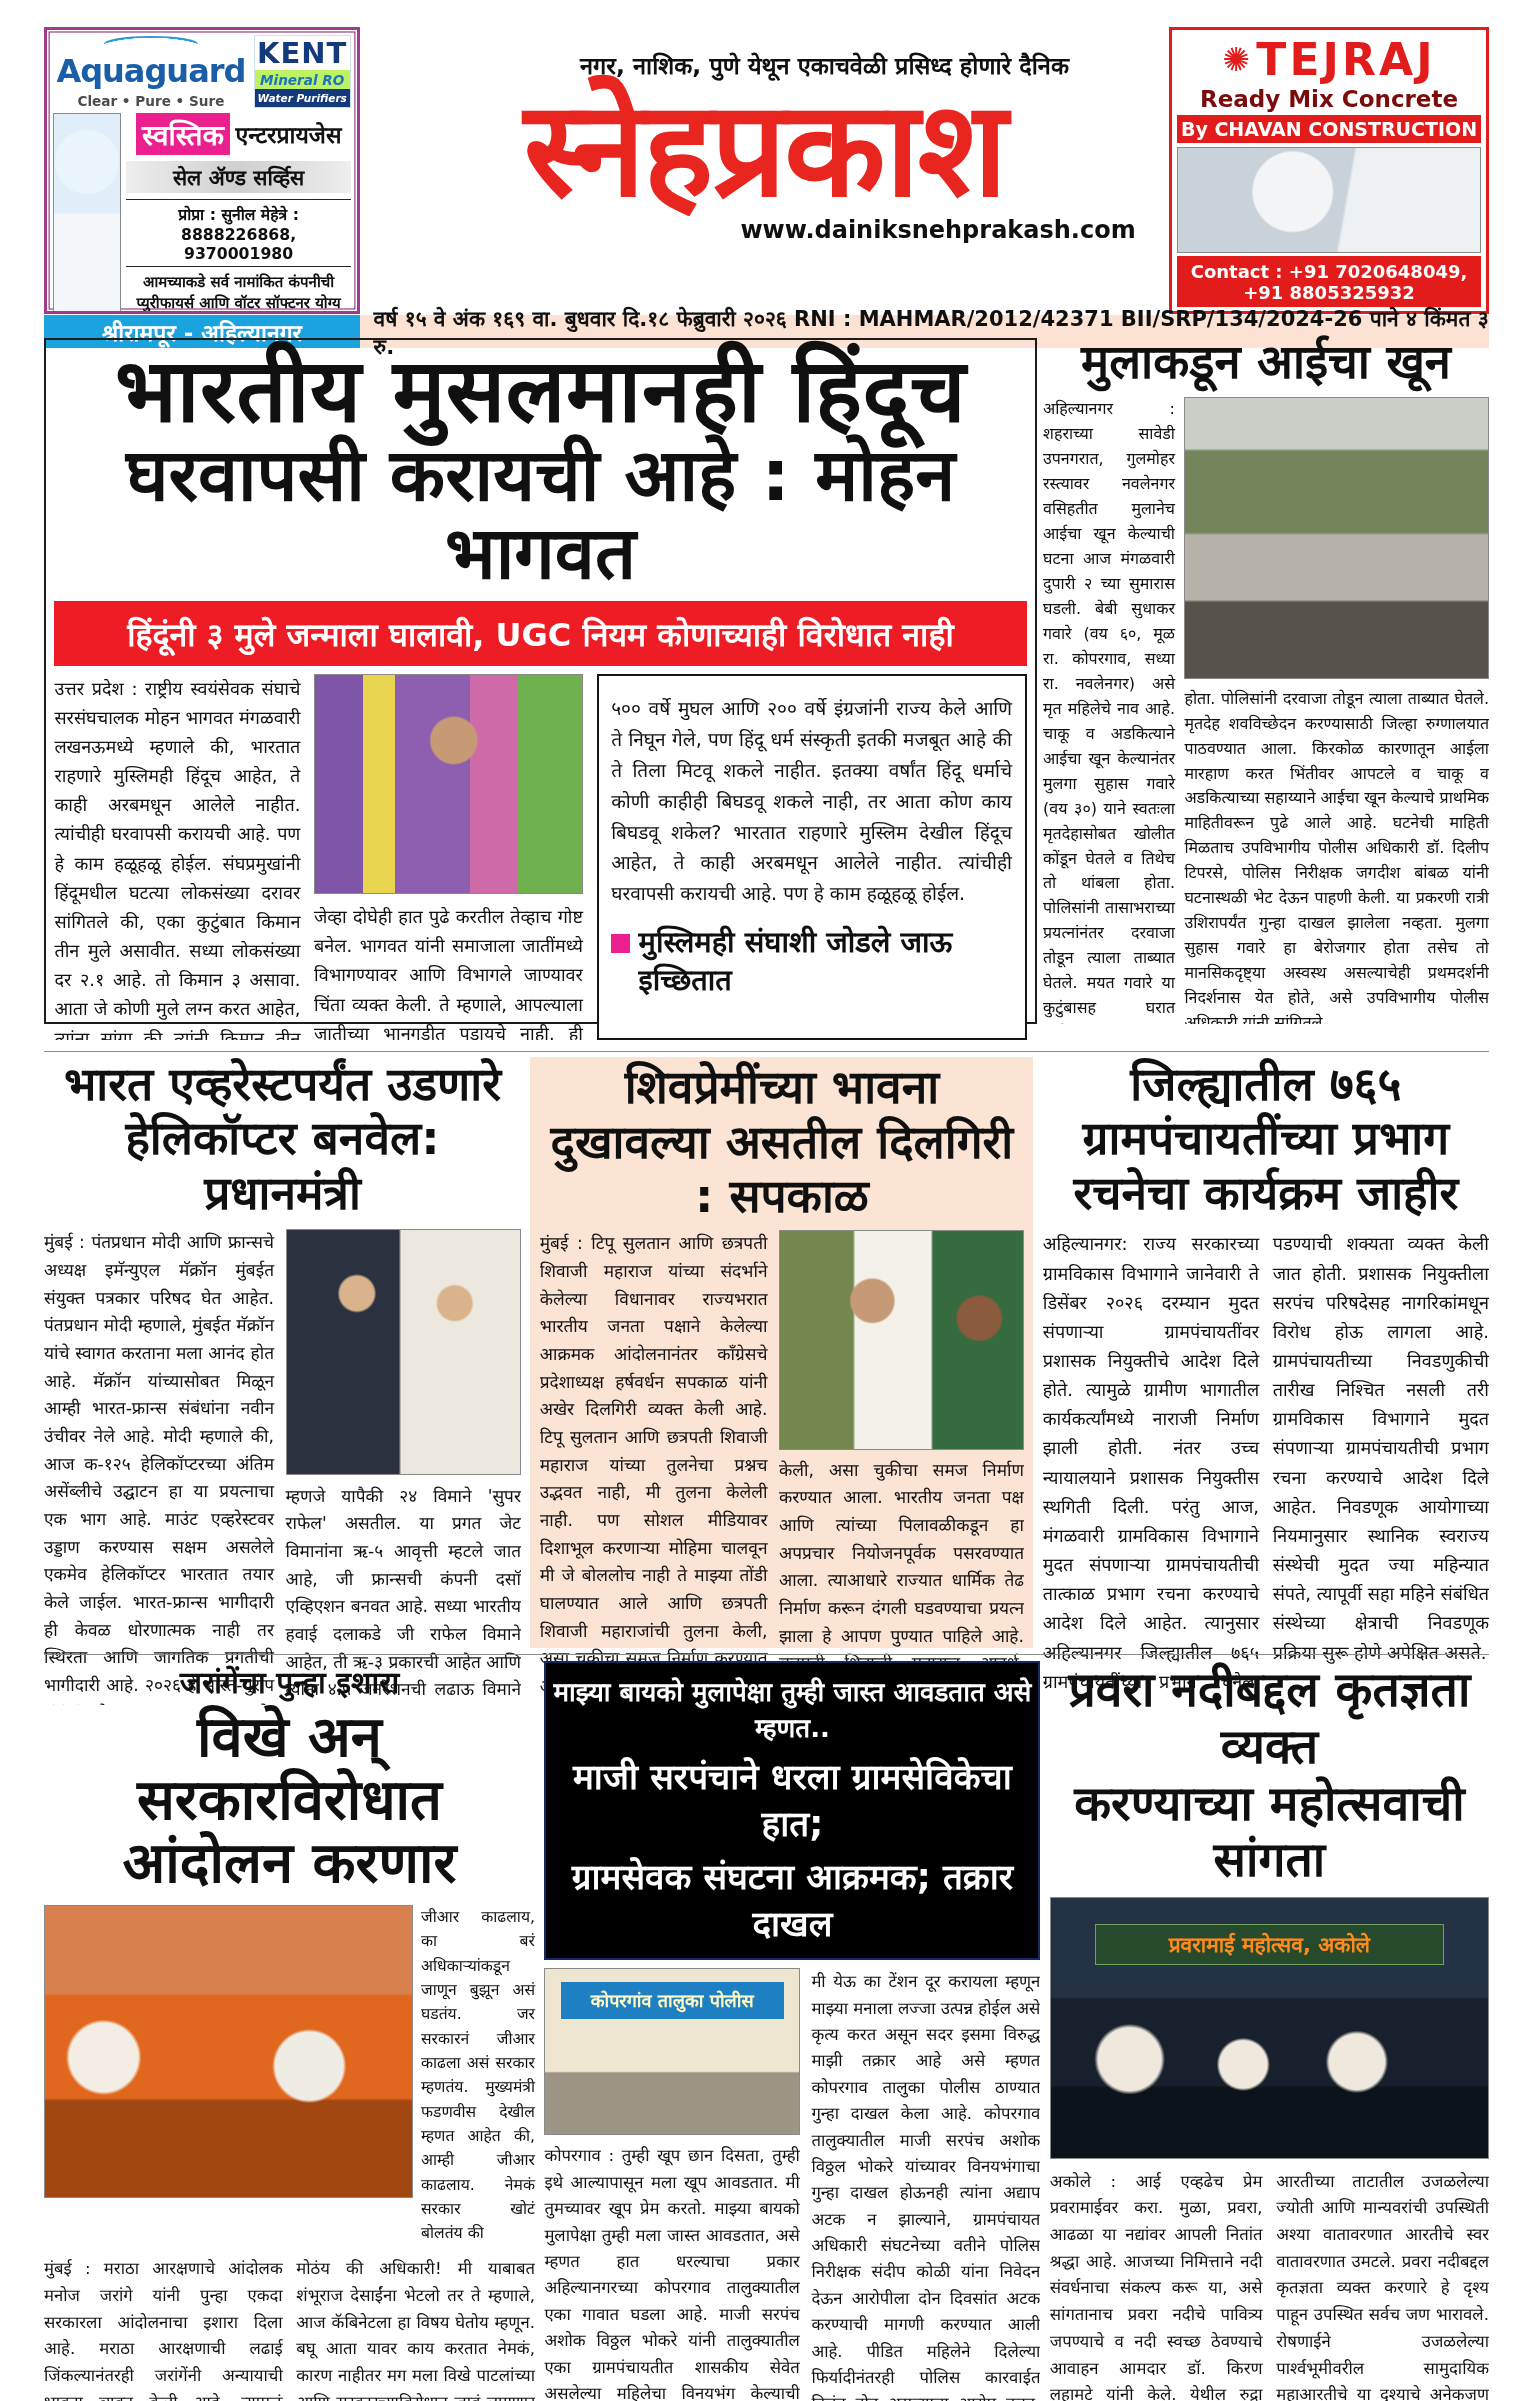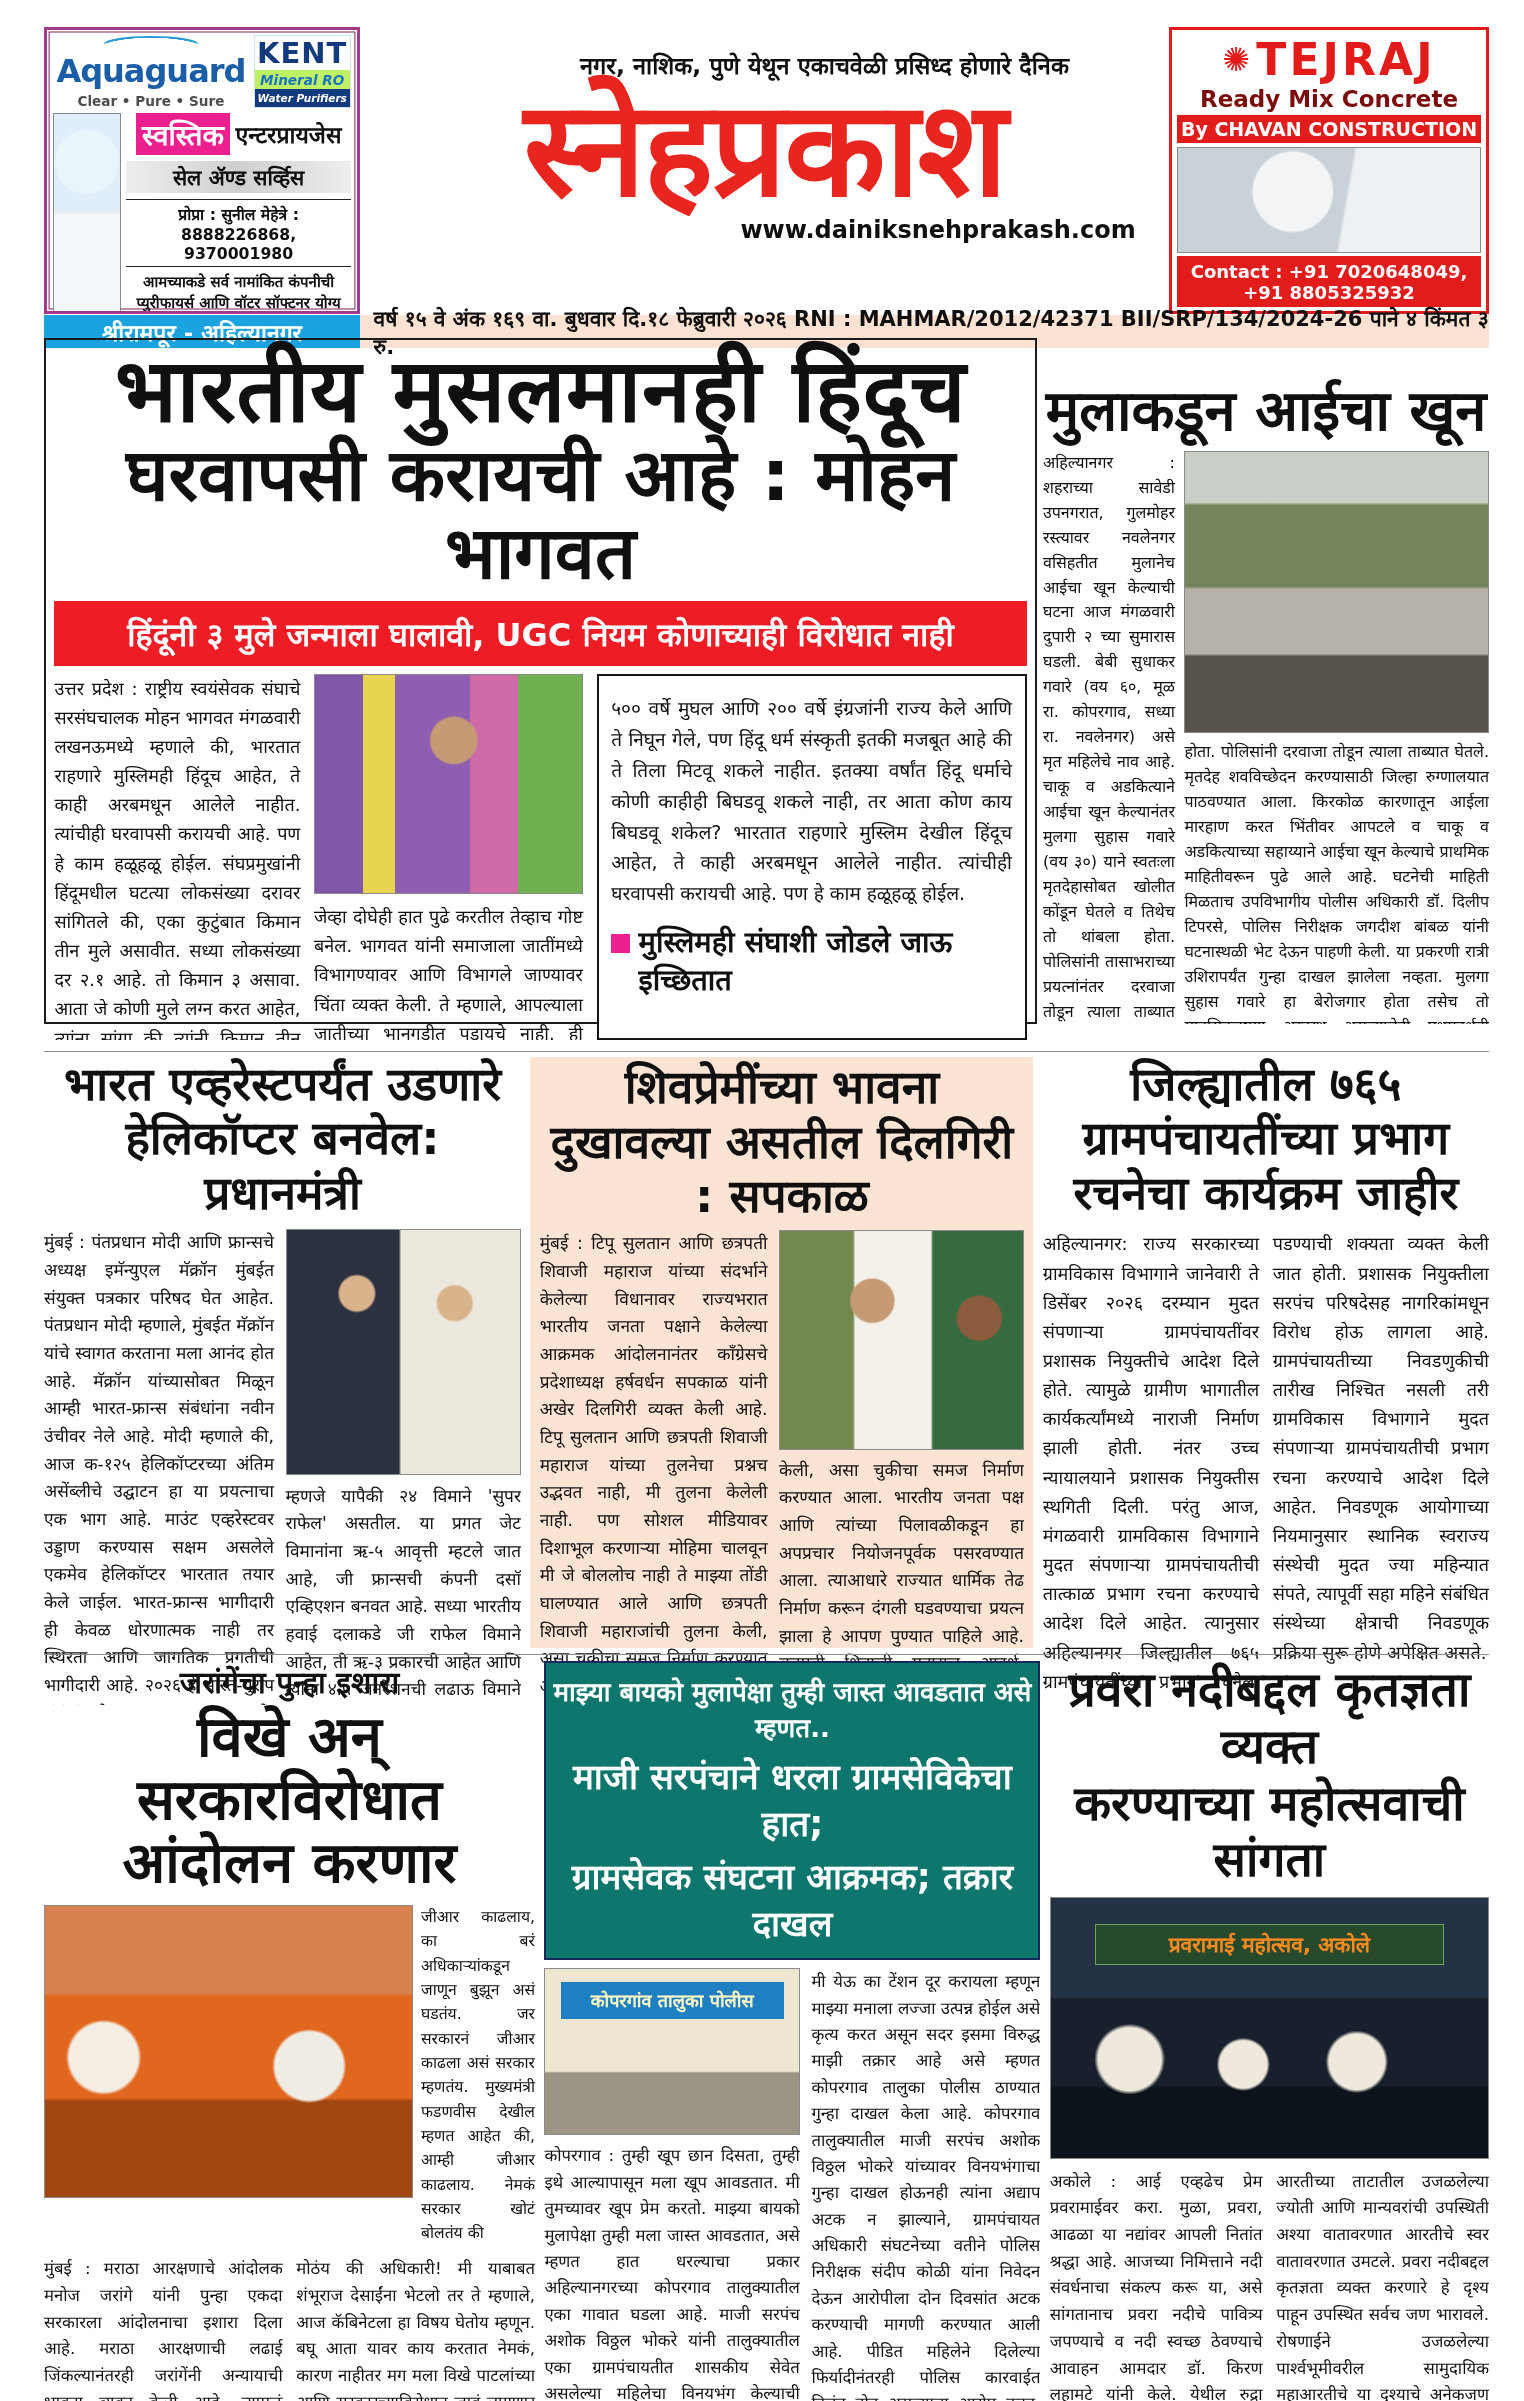--- a/index.html
+++ b/index.html
@@ -72,21 +72,21 @@
       radial-gradient(circle at 52% 30%, #c69a74 0 11%, transparent 12%),
       linear-gradient(90deg,#7f56a8 0 18%, #e8d44f 18% 30%, #8e5fb0 30% 58%, #cf6aa8 58% 76%, #6fb04f 76% 100%),
       linear-gradient(180deg, transparent 0 46%, #3a3a42 47% 100%); background-blend-mode:normal; }
   .lead-inner-box { flex:1; border:2.1px solid #151515; padding:11.5px 12.6px; background:#fff; }
   .box-item { margin-bottom:15.7px; }
   .box-head { display:flex; gap:8.4px; font-size:29px; font-weight:900; line-height:1.3; }
   .pink-bullet { width:19px; height:19px; background:#ec1f8e; margin-top:9.4px; flex:none; }
   .box-body { font-size:19px; line-height:1.62; margin-top:6.3px; }
 
   .murder { flex:1; display:flex; flex-direction:column; }
-  .murder-h { font-size:56px; font-weight:900; text-align:center; line-height:1.04; margin-bottom:10.5px;margin-top:44px; }
+  .murder-h { font-size:47px; font-weight:900; text-align:center; line-height:1.04; margin-bottom:10.5px; }
   .murder-body { display:flex; gap:9.4px; flex:1; overflow:hidden; }
   .mcol1 { width:132px; font-size:16px; line-height:1.56; }
   .mright { flex:1; display:flex; flex-direction:column; }
   .murder-photo { height:282px; flex:none; margin-bottom:7.3px; background:
       linear-gradient(180deg,#c9cfc7 0 18%, #74855c 19% 48%, #b7b2a9 49% 72%, #57534c 73% 100%),
       radial-gradient(circle at 20% 80%, #f0efe9 0 6%, transparent 7%),
       radial-gradient(circle at 60% 82%, #2e2c2a 0 6%, transparent 7%); }
   .mcol2 { flex:1; font-size:16px; line-height:1.56; overflow:hidden; }
 
   
@@ -123,21 +123,21 @@
   .jar-mid { display:flex; gap:8.4px; }
   .jarange-photo { flex:1; height:293px; background:
       radial-gradient(circle at 16% 52%, #f3ede3 0 10%, transparent 11%),
       radial-gradient(circle at 72% 55%, #efece4 0 11%, transparent 12%),
       linear-gradient(180deg,#d9814e 0 30%, #e1671f 31% 66%, #a34712 67% 100%); }
   .jar-side { width:114px; font-size:15.7px; line-height:1.55; }
   .jar-cols { display:flex; gap:13.6px; margin-top:9.4px; height:356px; overflow:hidden; }
   .jcol { flex:1; font-size:16.7px; line-height:1.6; }
 
   .sarpanch { width:496px; }
-  .sar-h-box { background:#0f766e; border:2.1px solid #16295c; color:#fff; text-align:center; padding:9.4px 6.3px 11.5px; }
+  .sar-h-box { background:#000000; border:2.1px solid #16295c; color:#fff; text-align:center; padding:9.4px 6.3px 11.5px; }
   .sh1 { font-size:26px; font-weight:700; }
   .sh2 { font-size:35px; font-weight:800; margin-top:7.3px; }
   .sh3 { font-size:35px; font-weight:800; margin-top:6.3px; }
   .sar-body { display:flex; gap:11.5px; margin-top:8.4px; height:544px; overflow:hidden; }
   .sar-left { flex:1; display:flex; flex-direction:column; font-size:16.7px; line-height:1.58; }
   .sarpanch-photo { height:167px; flex:none; position:relative; margin-bottom:7.3px; background:
       linear-gradient(180deg,#efe6d2 0 62%, #9d9584 63% 100%); }
   .police-sign { position:absolute; left:6%; top:8%; width:88%; background:#1e7fc2; color:#fef9c3; font-size:18px; font-weight:800; text-align:center; padding:4.2px 0; }
   .sar-col2 { width:229px; font-size:16.7px; line-height:1.58; }
 

